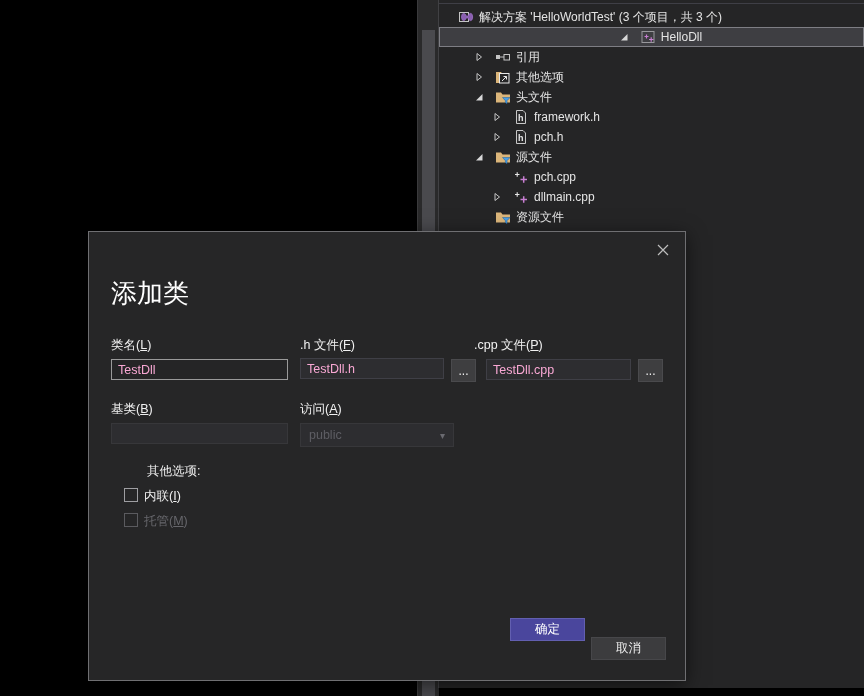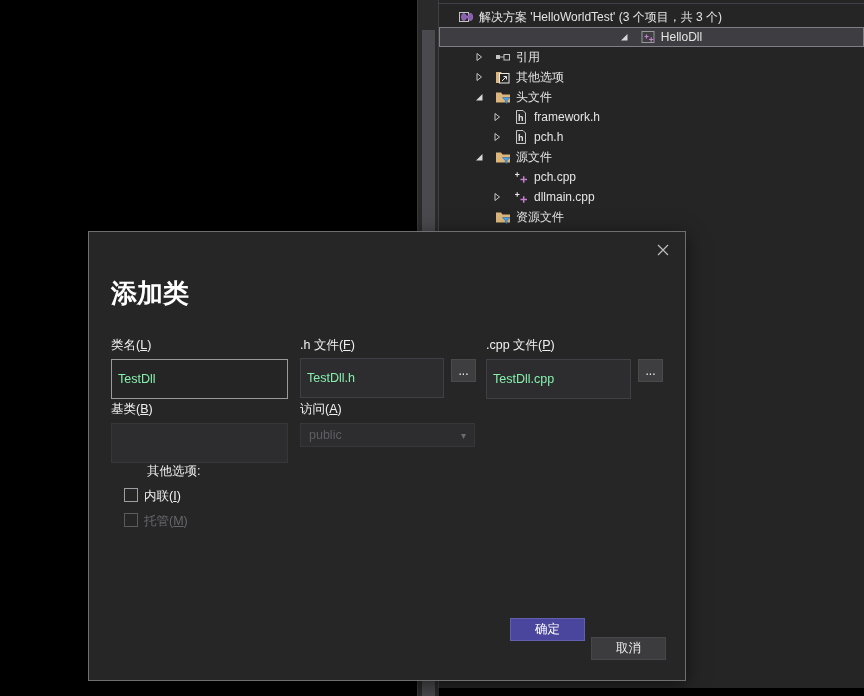--- a/index.html
+++ b/index.html
@@ -25,25 +25,25 @@
   .trow .ticon.noarrow{margin-left:0;}
   .trow .tlabel{margin-left:5px;}
   .trow.selected{background:#3e3e42;box-shadow:inset 0 0 0 1px #7e7e84;justify-content:center;}
   svg{display:block;}
   
   .dialog{position:absolute;left:88px;top:231px;width:598px;height:450px;box-sizing:border-box;
     background:#262627;border:1px solid #6f6f72;z-index:10;
     box-shadow:0 4px 18px rgba(0,0,0,.55);color:#f1f1f1;font-size:12.5px;}
   .dlg-close{position:absolute;top:9px;right:13px;width:18px;height:18px;
     display:flex;align-items:center;justify-content:center;cursor:pointer;}
-  .dlg-title{position:absolute;left:22px;top:44px;font-size:26px;color:#ffffff;font-weight:700;}
+  .dlg-title{position:absolute;left:22px;top:44px;font-size:26px;color:#ffffff;font-weight:400;}
   .fld-label{position:absolute;color:#f1f1f1;}
   .fld-label .key{text-decoration:underline;}
-  .txt{position:absolute;height:40px;box-sizing:border-box;background:#2d2d30;
-    border:1px solid #3f3f46;color:#86efac;font-size:12.5px;padding:4px 6px;
+  .txt{position:absolute;height:21px;box-sizing:border-box;background:#2d2d30;
+    border:1px solid #3f3f46;color:#f9a8d4;font-size:12.5px;padding:4px 6px;
     font-family:"Liberation Sans","DejaVu Sans",sans-serif;outline:none;}
   .txt.focused{background:#252526;border:1px solid #9a9a9a;}
   .browse-btn{position:absolute;width:25px;height:23px;box-sizing:border-box;
     background:#3e3e40;border:1px solid #4a4a4d;color:#f1f1f1;font-size:12px;
     display:flex;align-items:center;justify-content:center;cursor:pointer;}
   .dd{position:absolute;height:24px;box-sizing:border-box;background:#2d2d30;
     border:1px solid #37373a;color:#5e5e64;display:flex;align-items:center;
     padding:0 8px;justify-content:space-between;}
   .dd .caret{color:#6a6a70;font-size:10px;}
   .opts-heading{position:absolute;left:22px;top:231px;color:#f1f1f1;margin-left:36px;}
@@ -234,33 +234,33 @@
   <div class="dlg-close">
     <svg width="12" height="12" viewBox="0 0 12 12">
       <path d="M1 1 L11 11 M11 1 L1 11" stroke="#bdbdbd" stroke-width="1.2"></path>
     </svg>
   </div>
 
   <div class="dlg-title">添加类</div>
 
   <div class="fld-label" style="left:22px;top:105px"><span>类名(</span><span class="key">L</span><span>)</span></div>
   <div class="fld-label" style="left:211px;top:105px"><span>.h 文件(</span><span class="key">F</span><span>)</span></div>
-  <div class="fld-label" style="left:397px;top:105px"><span>.cpp 文件(</span><span class="key">P</span><span>)</span></div>
+  <div class="fld-label" style="left:385px;top:105px"><span>.cpp 文件(</span><span class="key">P</span><span>)</span></div>
 
   <input class="txt focused" style="left: 22px; top: 127px; width: 177px;" value="TestDll">
   <input class="txt" style="left: 211px; top: 126px; width: 144px;" value="TestDll.h">
   <div class="browse-btn" style="left:362px;top:127px">...</div>
   <input class="txt" style="left: 397px; top: 127px; width: 145px;" value="TestDll.cpp">
   <div class="browse-btn" style="left:549px;top:127px">...</div>
 
   <div class="fld-label" style="left:22px;top:169px"><span>基类(</span><span class="key">B</span><span>)</span></div>
   <div class="fld-label" style="left:211px;top:169px"><span>访问(</span><span class="key">A</span><span>)</span></div>
 
   <input class="txt" style="left: 22px; top: 191px; width: 177px; border-color: rgb(55, 55, 58);" value="">
-  <div class="dd" style="left:211px;top:191px;width:175px">
+  <div class="dd" style="left:211px;top:191px;width:154px">
     <span>public</span>
     <span class="caret">▾</span>
   </div>
 
   <div class="opts-heading">其他选项:</div>
 
   <div class="cbx enabled" style="left:35px;top:256px"></div>
   <div class="cb-label enabled" style="left:55px;top:256px"><span>内联(</span><span class="key">I</span><span>)</span></div>
 
   <div class="cbx disabled" style="left:35px;top:281px"></div>

